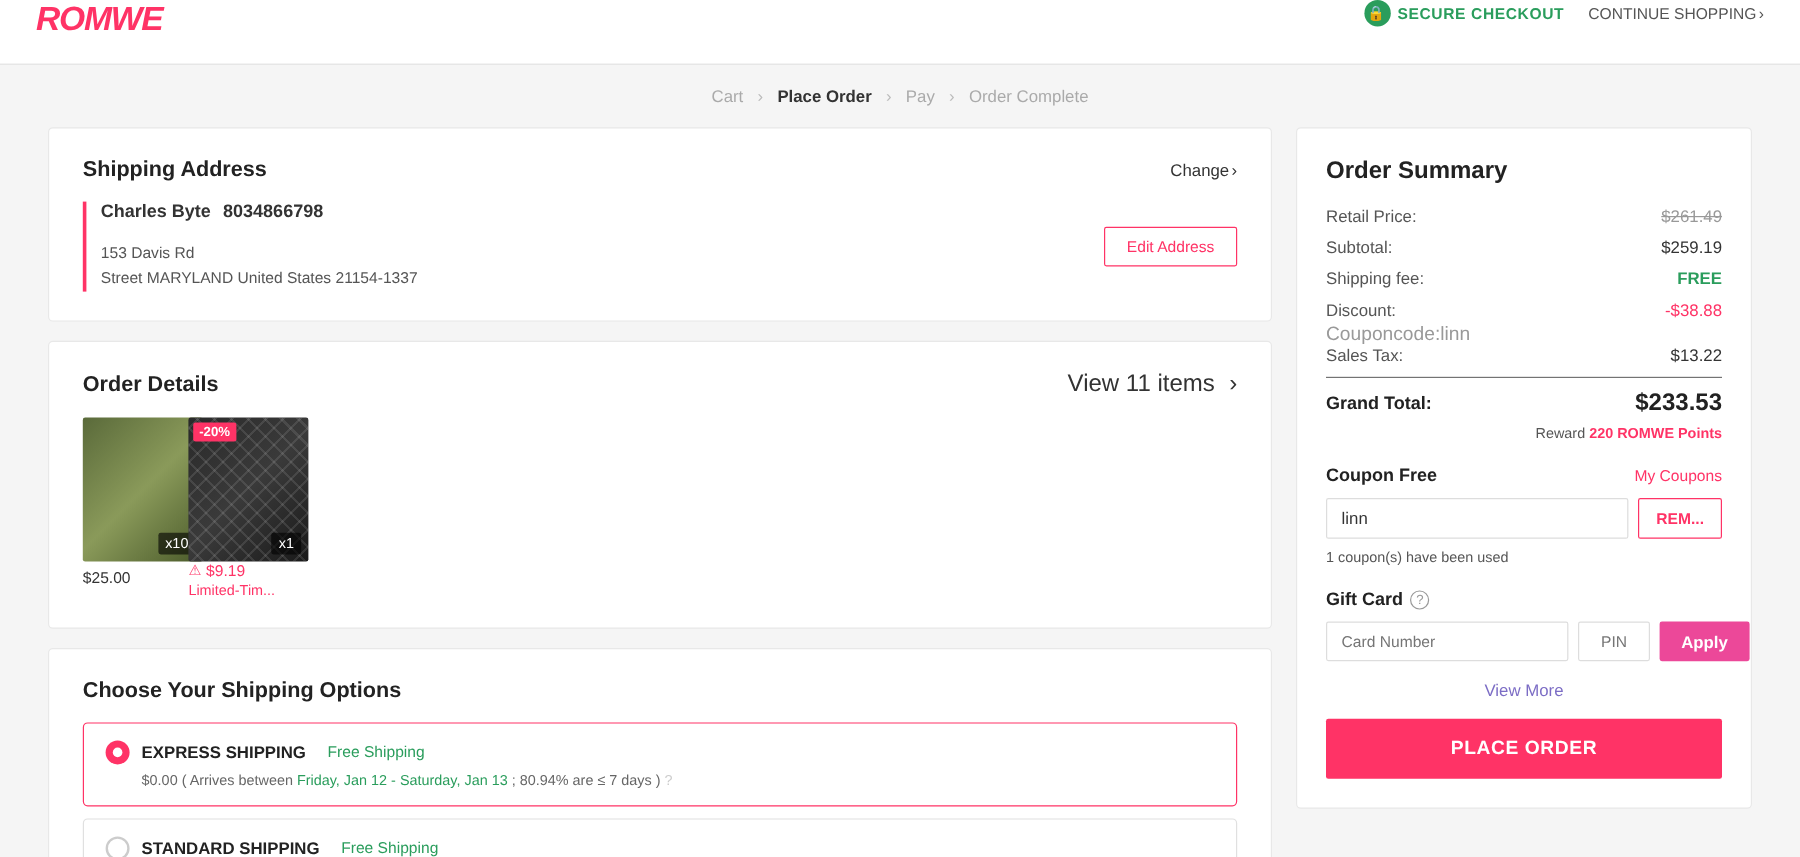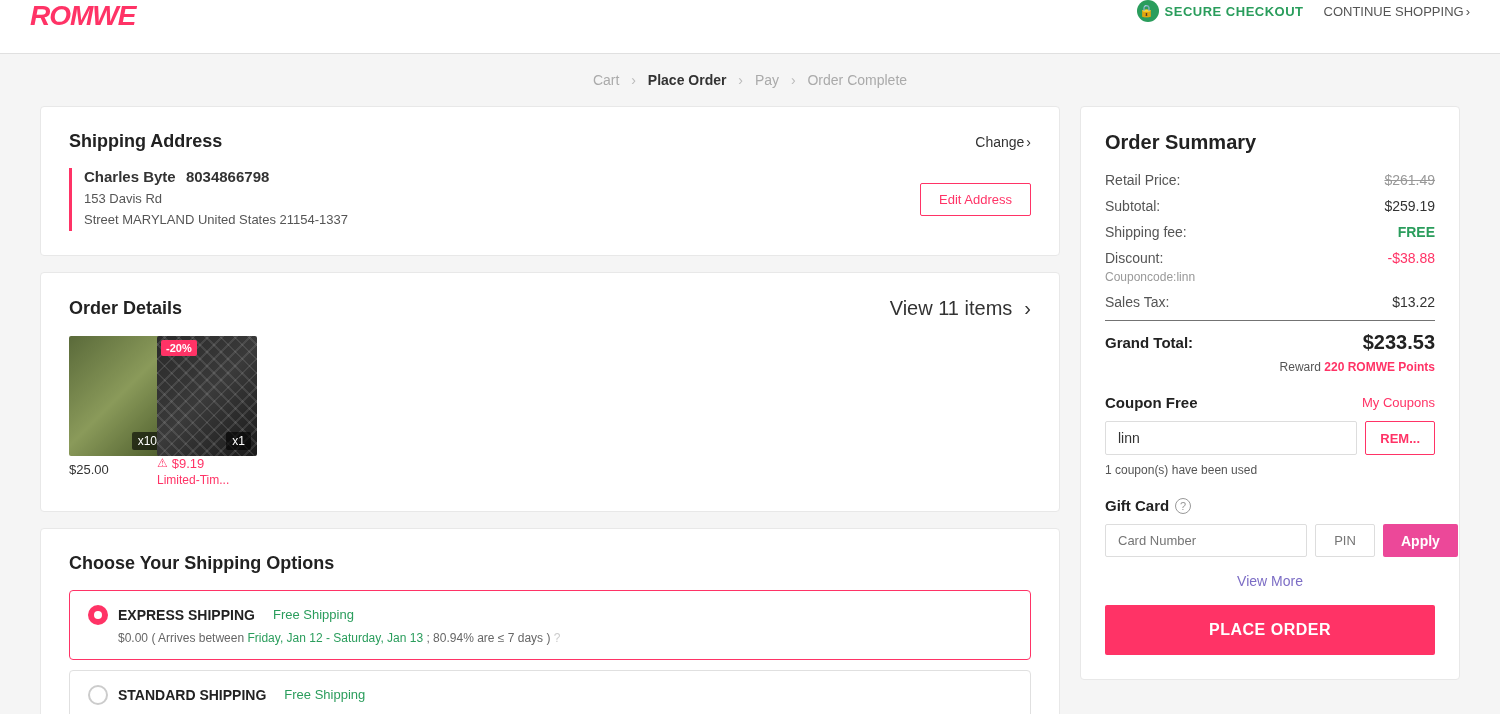--- a/index.html
+++ b/index.html
@@ -105,21 +105,21 @@
       align-items: center;
       gap: 2px;
     }
     .address-block {
       border-left: 3px solid #ff3366;
       padding-left: 12px;
     }
     .address-name {
       font-weight: bold;
       font-size: 15px;
-      margin-bottom: 4px;
+      margin-bottom: 16px;
     }
     .address-line {
       color: #555;
       font-size: 13px;
       line-height: 1.6;
     }
     .edit-address-btn {
       border: 1px solid #ff3366;
       color: #ff3366;
       background: #fff;
@@ -303,21 +303,21 @@
       justify-content: space-between;
       align-items: flex-start;
       margin-bottom: 10px;
       font-size: 14px;
     }
     .summary-label { color: #555; }
     .summary-value { color: #333; }
     .summary-value.strikethrough { text-decoration: line-through; color: #999; }
     .summary-value.free { color: #2a9d5c; font-weight: 600; }
     .summary-value.discount { color: #ff3366; }
-    .coupon-code-note { color: #999; font-size: 12px; margin-top: -6px; margin-bottom: 10px; }
+    .coupon-code-note { color: #999; font-size: 16px; margin-top: -6px; }
     .grand-total-row {
       display: flex;
       justify-content: space-between;
       align-items: center;
       margin-top: 8px;
       padding-top: 10px;
       border-top: 1px solid #737373;
     }
     .grand-total-label { font-weight: bold; font-size: 15px; color: #222; }
     .grand-total-value { font-weight: bold; font-size: 20px; color: #222; }

